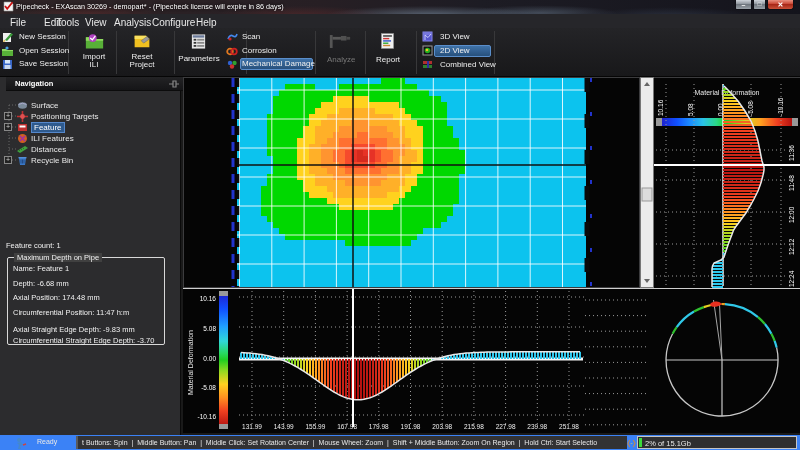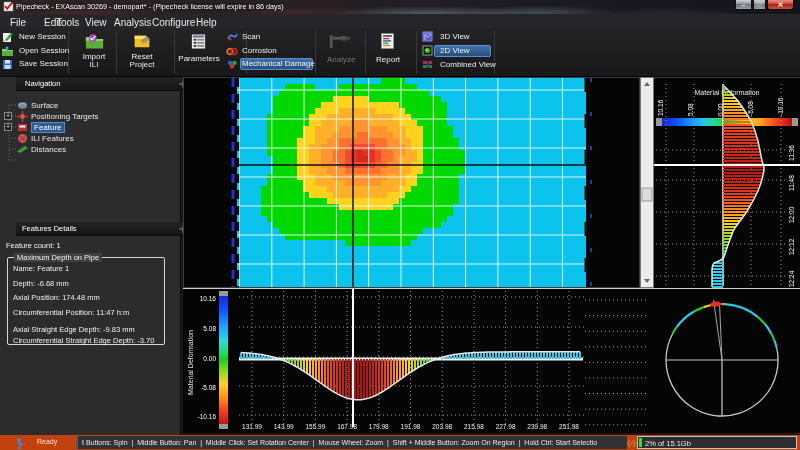--- a/index.html
+++ b/index.html
@@ -23,35 +23,35 @@
 #menu{left:0;top:14px;width:800px;height:14px;background:#26262a;color:#e8e8e8;font-size:10px}
 #menu span{position:absolute;top:3px}
 
 #toolbar{left:0;top:28px;width:800px;height:49px;background:linear-gradient(#242427,#18181a);color:#eee;font-size:8px;border-bottom:1px solid #060606}
 .tsep{position:absolute;top:3px;height:43px;width:1px;background:#38383a}
 .trow{position:absolute;height:10px;line-height:10px;white-space:nowrap}
 .tbig{position:absolute;text-align:center;line-height:7.5px}
 .hl{background:linear-gradient(#3f72a8,#27507c);border:1px solid #5a8ecb;border-radius:2px}
 
 #leftpanel{left:0;top:77px;width:181px;height:358px;background:#2c2c2e;border-right:1px solid #0a0a0a}
-.phead{position:absolute;left:16px;width:181px;height:14px;background:linear-gradient(#232325,#151517);color:#fff;font-size:7.5px;font-weight:normal;border-bottom:1px solid #0c0c0c}
+.phead{position:absolute;left:6px;width:181px;height:14px;background:linear-gradient(#232325,#151517);color:#fff;font-size:7.5px;font-weight:bold;border-bottom:1px solid #0c0c0c}
 .phead .pin{position:absolute;right:8px;top:3px;width:10px;height:8px;opacity:.75}
 .titem{position:absolute;left:0;width:217px;height:11px;font-size:8px;color:#e8e8e8;white-space:nowrap}
 .texp{position:absolute;left:4px;top:1px;width:8px;height:8px;border:1px solid #888;background:#222;color:#ccc;font-size:7px;line-height:6px;text-align:center}
 .gbox{position:absolute;left:7px;width:158px;border:1px solid #d8d8d8;border-radius:2px;color:#f0f0f0;font-size:7.5px}
 .gbox .glabel{position:absolute;left:6px;top:-5px;background:#404040;padding:0 3px;font-size:7.5px}
 .grow{position:absolute;left:5px;white-space:nowrap}
 
 #heatwrap{left:183px;top:77px;width:457px;height:211px;background:#050505;border:1px solid #3c3c3e}
 #vscroll{left:640px;top:77px;width:14px;height:211px;background:#ececec;border:1px solid #777}
 #rightwrap{left:654px;top:77px;width:146px;height:211px;background:#050505;border-top:1px solid #3c3c3e}
 #bottomwrap{left:183px;top:288px;width:472px;height:145px;background:#050505;border-top:1px solid #cfcfcf}
 #circlewrap{left:655px;top:288px;width:145px;height:145px;background:#050505;border-top:1px solid #cfcfcf}
 
-#status{left:0;top:435px;width:800px;height:15px;background:#c2410c;color:#e8e8e8;font-size:7px}
+#status{left:0;top:435px;width:800px;height:15px;background:#3b82f6;color:#e8e8e8;font-size:7px}
 #status .box{position:absolute;top:1px;height:13px;border-left:2px solid #5a5a5c;background:#323234;line-height:13px;padding-left:4px;white-space:nowrap;overflow:hidden}
 </style></head><body>
 <div id="app">
   <div id="title" class="abs">
     <svg class="abs" style="left:3px;top:1px" width="11" height="11" viewBox="0 0 11 11">
         <path d="M1 1h7l2 2v7H1z" fill="#f5f5f5" stroke="#999" stroke-width=".6"></path>
         <path d="M2 5l2.2 2.8L9.5 1.2" fill="none" stroke="#cc1111" stroke-width="1.8"></path>
       </svg>
     <span class="txt">Pipecheck - EXAscan 30269 - demopart* - (Pipecheck license will expire in 86 days)</span>
     <div class="cap c1">
@@ -224,25 +224,28 @@
         </svg>
         <span style="position:absolute;left:31px;top:1px">ILI Features</span>
       </div>
 <div class="titem" style="top:67px">
         <svg style="position:absolute;left:17px;top:0" width="11" height="11" viewBox="0 0 11 11">
           <path d="M0 7l8-5 3 2-8 5z" fill="#40a040"></path>
           <path d="M2 6l1 .8M4 5l1 .8M6 4l1 .8" stroke="#1a5a1a" stroke-width=".7"></path>
         </svg>
         <span style="position:absolute;left:31px;top:1px">Distances</span>
       </div>
-<div class="phead" style="top:145px">
-        <span style="position:absolute;left:6px;top:2px">Features Details</span>
-<svg class="pin" viewBox="0 0 10 8">
-          <path d="M0 4h4M4 1h3v6h-3zM7 4h3" stroke="#aaa" stroke-width="1.2" fill="none"></path>
+<div class="titem" style="top:78px">
+        <span class="texp">+</span>
+        <svg style="position:absolute;left:17px;top:0" width="11" height="11" viewBox="0 0 11 11">
+          <path d="M2 3h7l-1 7H3z" fill="#3a78c8"></path>
+          <rect x="1.5" y="2" width="8" height="1.4" fill="#5590d8"></rect>
+          <path d="M4 4.5v4M5.5 4.5v4M7 4.5v4" stroke="#1a3a6a" stroke-width=".7"></path>
         </svg>
+        <span style="position:absolute;left:31px;top:1px">Recycle Bin</span>
       </div>
 <div style="position:absolute;left:6px;top:164px;font-size:7.5px;color:#f0f0f0">Feature count: 1</div>
 <div class="gbox" style="top:180px;height:88px">
   <span class="glabel">Maximum Depth on Pipe</span>
   <span class="grow" style="top:6px">Name: Feature 1</span>
   <span class="grow" style="top:21px">Depth: -6.68 mm</span>
   <span class="grow" style="top:35px">Axial Position: 174.48 mm</span>
   <span class="grow" style="top:50px">Circumferential Position: 11:47 h:m</span>
   <span class="grow" style="top:67px">Axial Straight Edge Depth: -9.83 mm</span>
   <span class="grow" style="top:78px">Circumferential Straight Edge Depth: -3.70</span>

